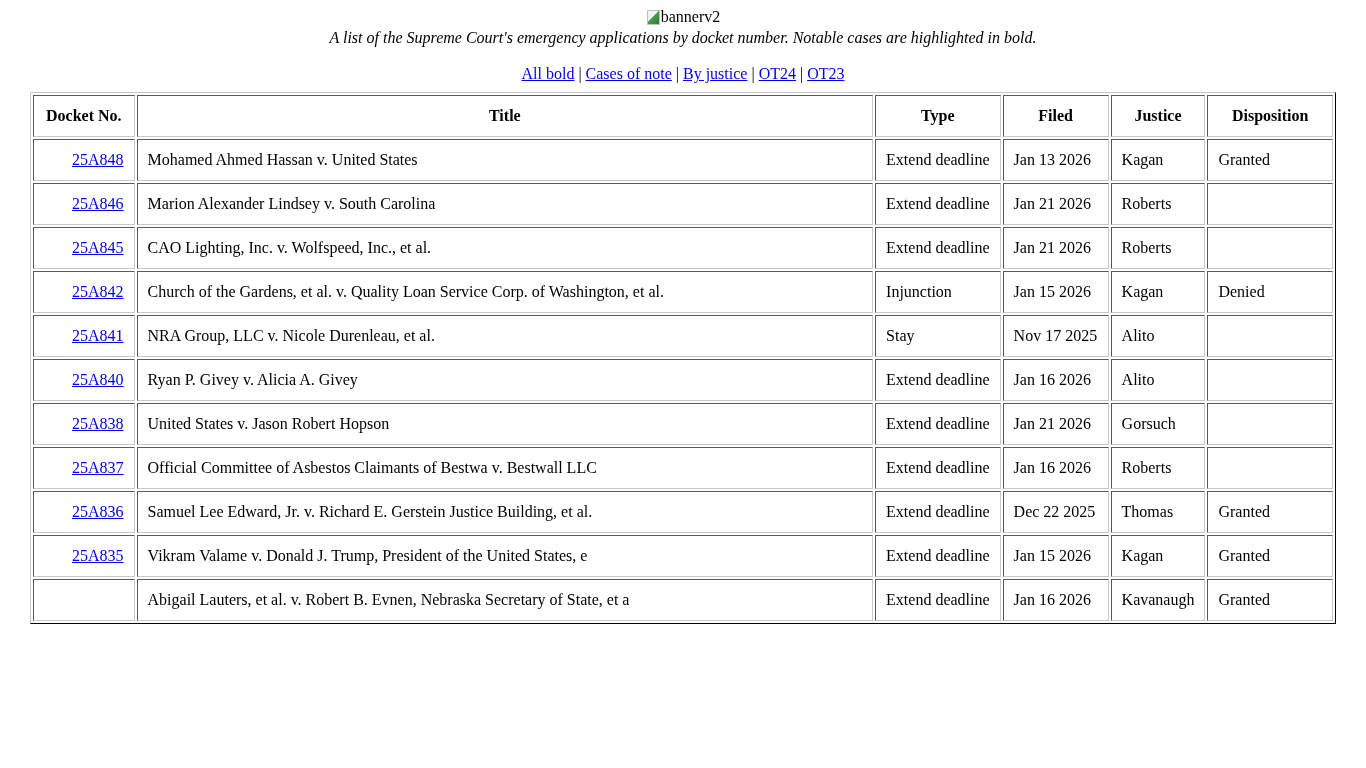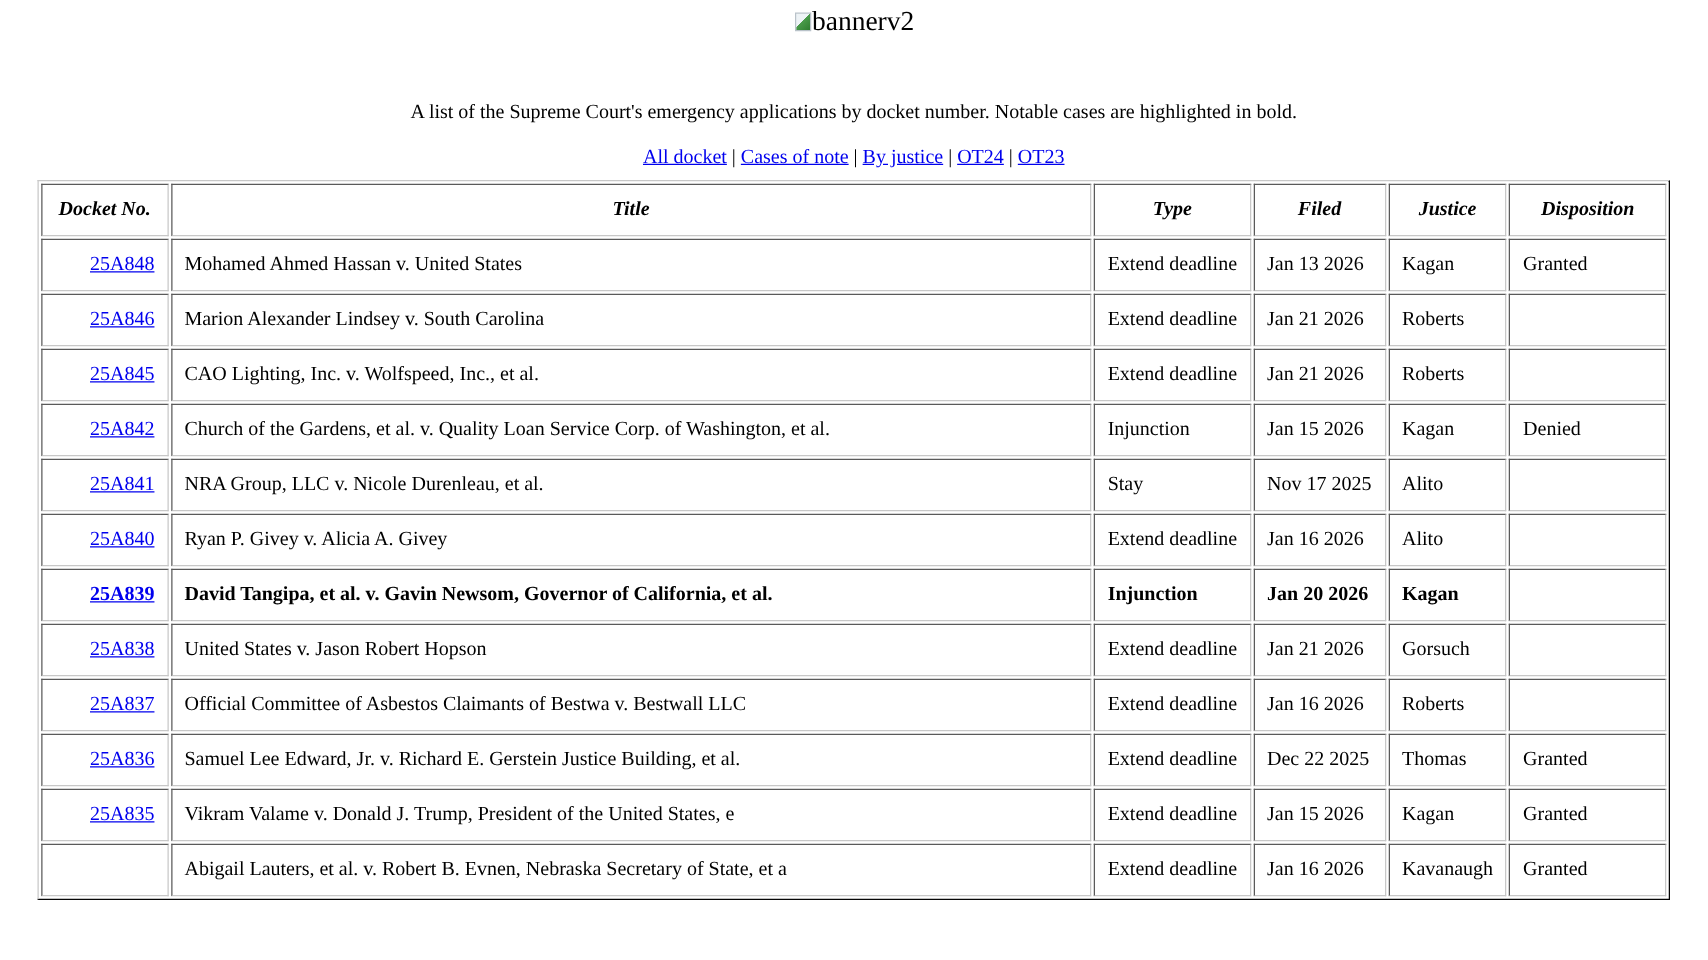--- a/index.html
+++ b/index.html
@@ -19,41 +19,41 @@
     .banner {
       text-align: center;
       height: 20px;
       line-height: 18px;
       margin-bottom: 0;
     }
     .banner-img {
       display: inline-flex;
       align-items: center;
       gap: 1px;
-      font-size: 22px;
+      font-size: 16px;
       color: #000;
     }
     .broken-img-icon {
       display: inline-block;
       width: 14px;
       height: 16px;
       position: relative;
       vertical-align: middle;
     }
     .broken-img-icon::before {
       content: "";
       position: absolute;
       left: 1px; top: 1px;
       width: 11px; height: 13px;
       border: 1px solid #b9c2c9;
       background: linear-gradient(135deg, #eef3f6 0%, #eef3f6 45%, #4a9b4a 46%, #2f7d2f 100%);
     }
     .intro {
       text-align: center;
-      margin-top: 52px;
+      font-style: italic;
       height: 20px;
       line-height: 20px;
     }
     .nav {
       text-align: center;
       margin-top: 16px;
       height: 20px;
       line-height: 20px;
     }
     .nav a {
@@ -85,21 +85,20 @@
       border-bottom-color: #c8c8c8;
       padding: 0 10px;
       height: 40px;
       vertical-align: middle;
       text-align: left;
       white-space: nowrap;
     }
     table.cases th {
       text-align: center;
       font-weight: bold;
-      font-style: italic;
     }
     table.cases td a {
       color: #0000ee;
       text-decoration: underline;
       margin-left: 28px;
     }
     tr.notable td {
       font-weight: bold;
     }
     col.c-docket { width: 98px; }
@@ -115,21 +114,21 @@
 <div class="banner">
   <span class="banner-img">
     <span class="broken-img-icon"></span>
     <span>bannerv2</span>
   </span>
 </div>
 
 <div class="intro">A list of the Supreme Court's emergency applications by docket number. Notable cases are highlighted in bold.</div>
 
 <div class="nav">
-  <a href="#">All docket</a>
+  <a href="#">All bold</a>
   <span class="sep">|</span>
   <a href="#">Cases of note</a>
   <span class="sep">|</span>
   <a href="#">By justice</a>
   <span class="sep">|</span>
   <a href="#">OT24</a>
   <span class="sep">|</span>
   <a href="#">OT23</a>
 </div>
 
@@ -194,28 +193,20 @@
         <td></td>
       </tr>
       <tr>
         <td><a href="#">25A840</a></td>
         <td>Ryan P. Givey v. Alicia A. Givey</td>
         <td>Extend deadline</td>
         <td>Jan 16 2026</td>
         <td>Alito</td>
         <td></td>
       </tr>
-      <tr class="notable">
-        <td><a href="#">25A839</a></td>
-        <td>David Tangipa, et al. v. Gavin Newsom, Governor of California, et al.</td>
-        <td>Injunction</td>
-        <td>Jan 20 2026</td>
-        <td>Kagan</td>
-        <td></td>
-      </tr>
       <tr>
         <td><a href="#">25A838</a></td>
         <td>United States v. Jason Robert Hopson</td>
         <td>Extend deadline</td>
         <td>Jan 21 2026</td>
         <td>Gorsuch</td>
         <td></td>
       </tr>
       <tr>
         <td><a href="#">25A837</a></td>

